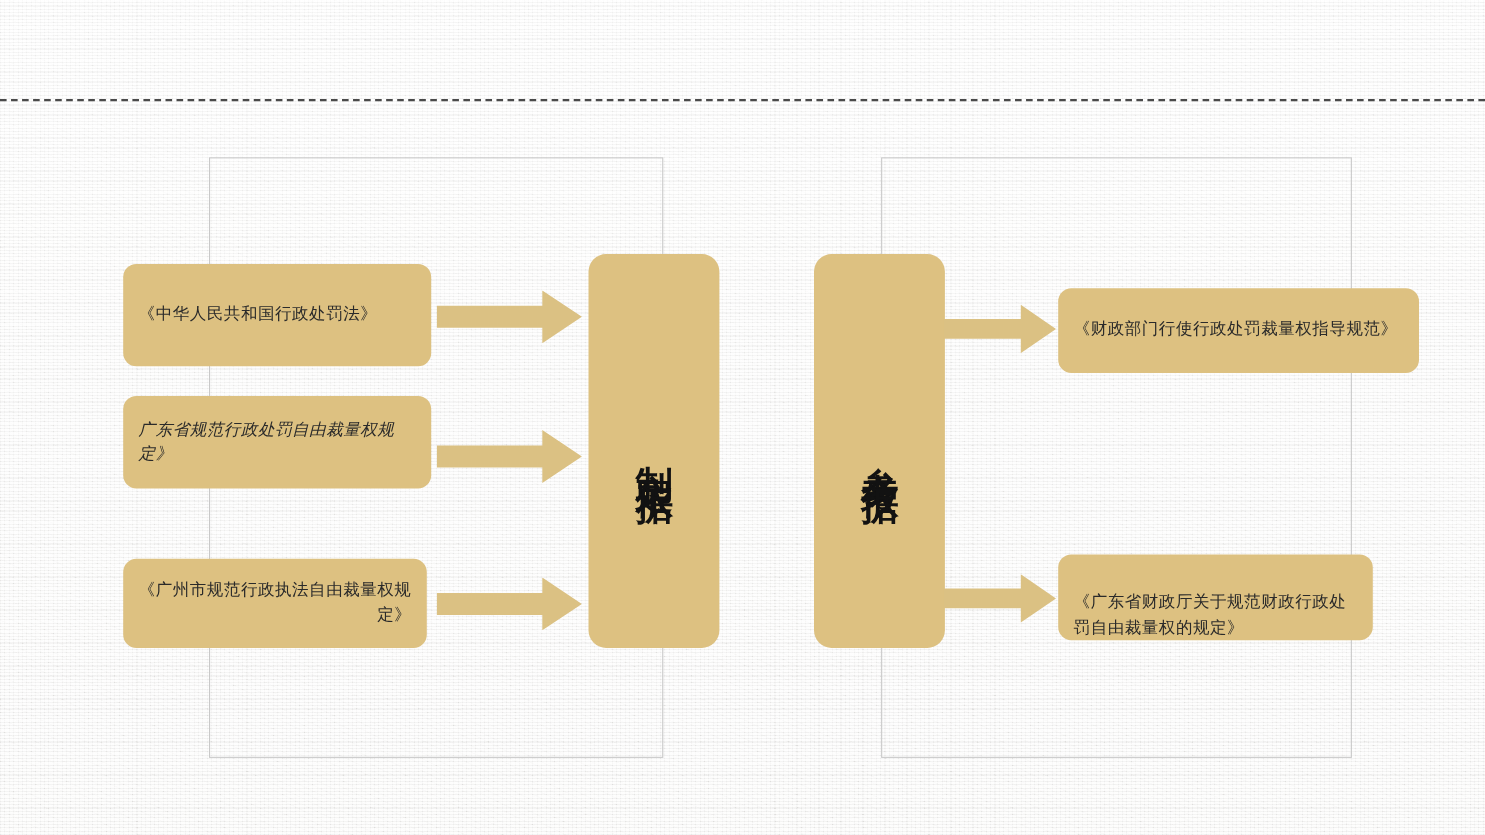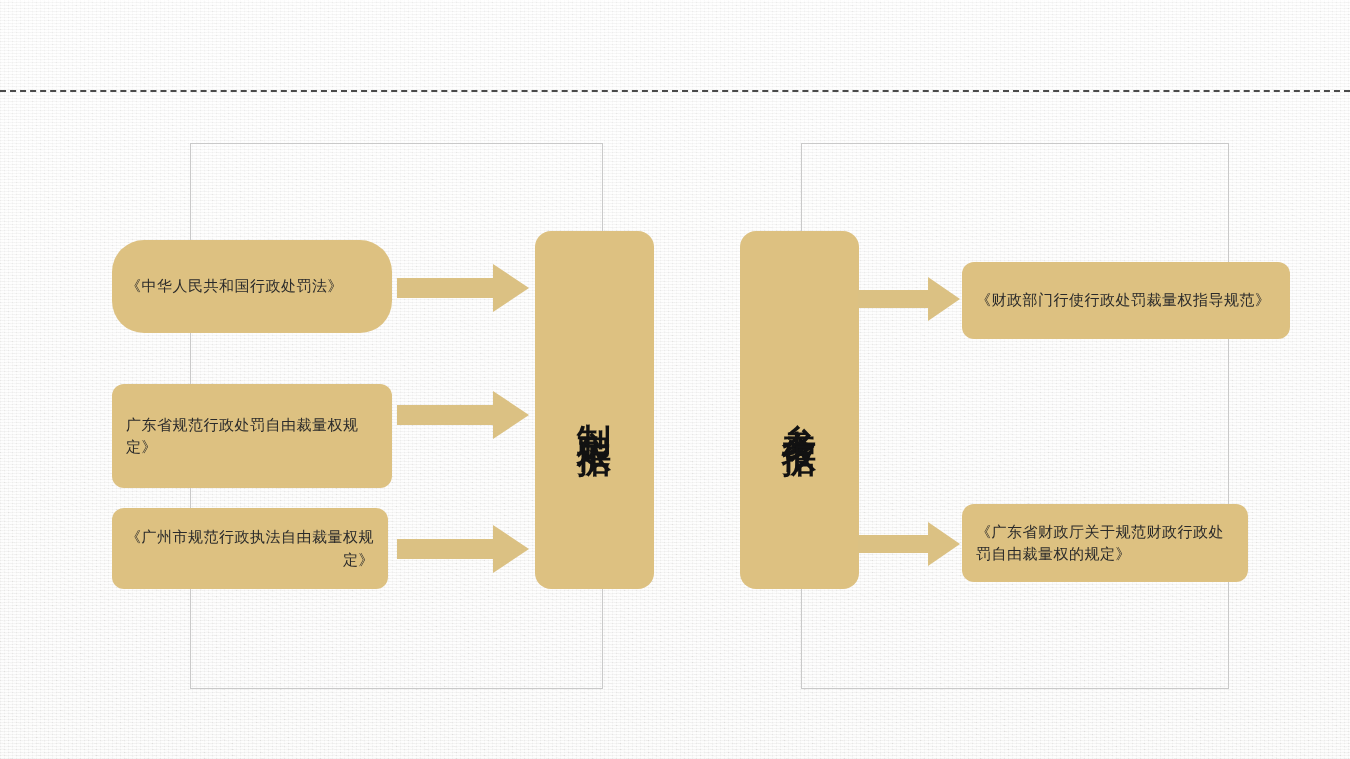--- a/index.html
+++ b/index.html
@@ -69,27 +69,27 @@
     color: #2a2a2a;
   }
   .gold-box .box-text {
     font-size: 15px;
     line-height: 1.5;
     padding: 0 14px;
     letter-spacing: 0.5px;
   }
 
   
-  #box-law-1   { left: 112px; top: 240px; width: 280px; height: 93px; border-radius: 32px; }
-  #box-law-2   { left: 112px; top: 384px; width: 280px; height: 104px; }
+  #box-law-1   { left: 112px; top: 240px; width: 280px; height: 93px; }
+  #box-law-2   { left: 112px; top: 360px; width: 280px; height: 84px; font-style: italic; }
   #box-law-3   { left: 112px; top: 508px; width: 276px; height: 81px; text-align: right; }
 
   
   #box-ref-1   { left: 962px; top: 262px; width: 328px; height: 77px; }
-  #box-ref-2   { left: 962px; top: 504px; width: 286px; height: 78px; }
+  #box-ref-2   { left: 962px; top: 504px; width: 286px; height: 78px; align-items: flex-end; }
 
   
   .pillar {
     position: absolute;
     background: #ddc181;
     border-radius: 16px;
     display: flex;
     align-items: center;
     justify-content: center;
     box-sizing: border-box;

